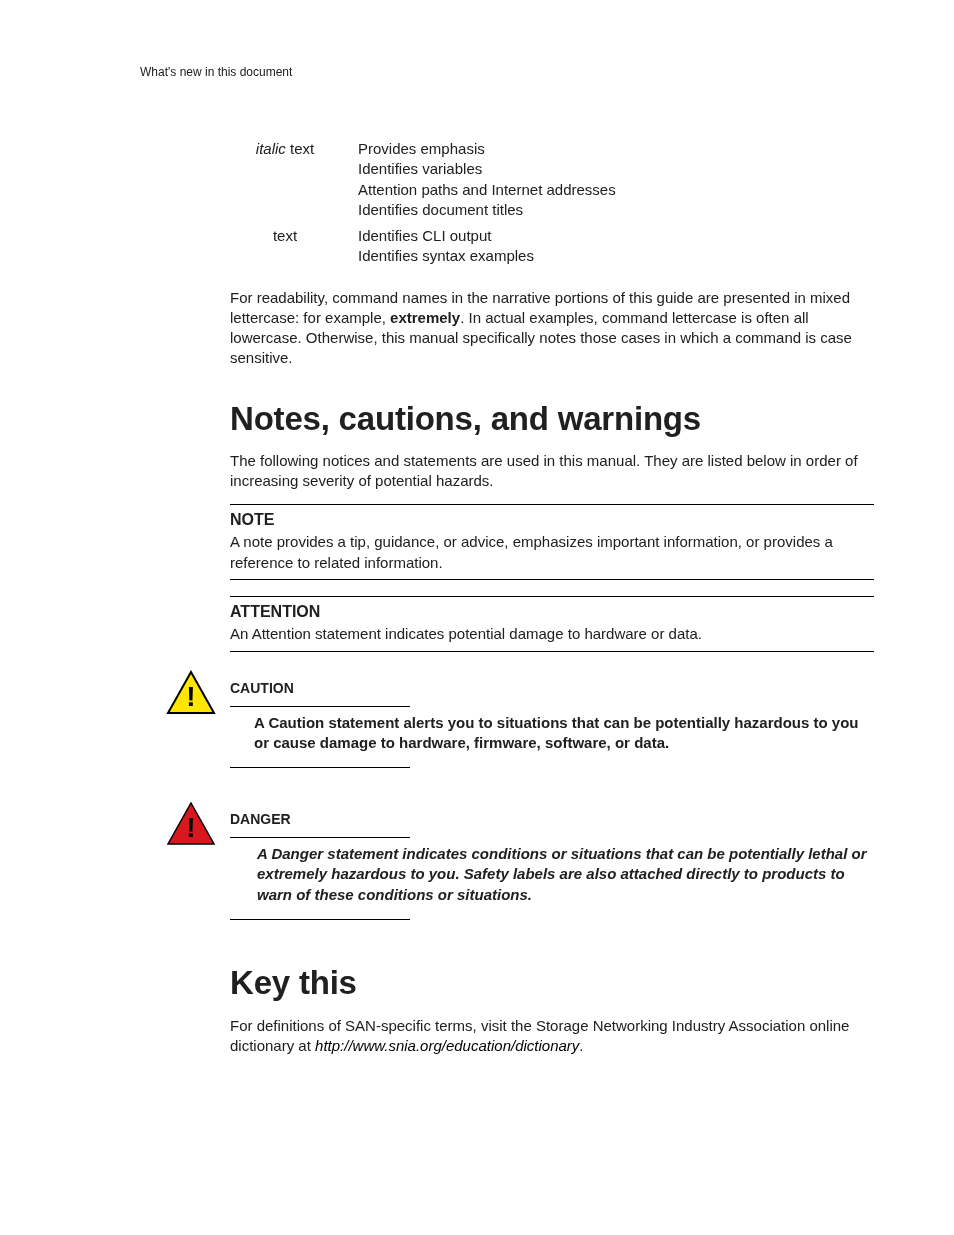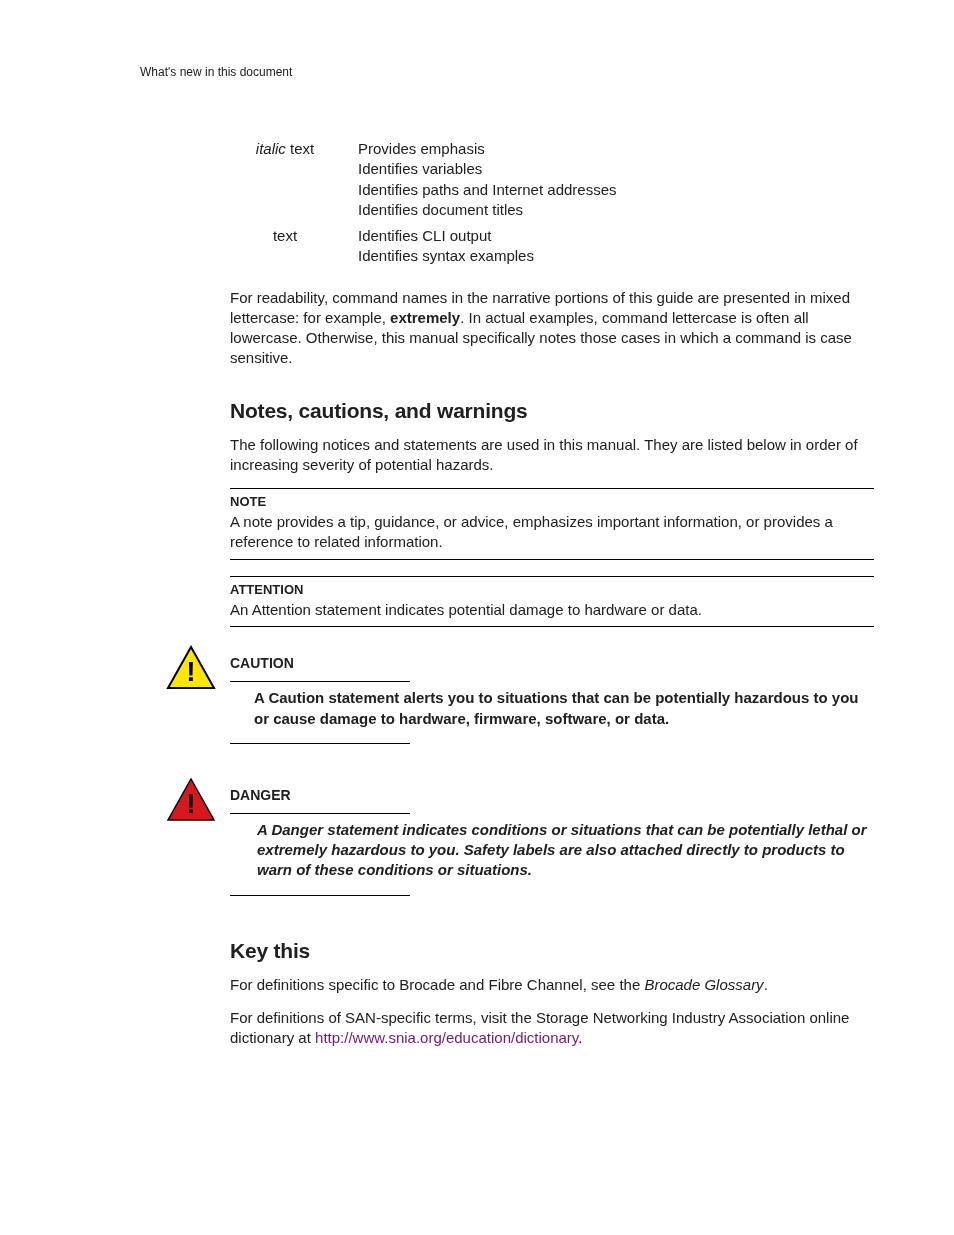--- a/index.html
+++ b/index.html
@@ -34,35 +34,35 @@
   }
   table.conventions td.label { text-align: center; width: 110px; }
   .italic { font-style: italic; }
   .body-block { margin-left: 90px; }
   p { margin: 0 0 12px 0; }
   .bold { font-weight: 700; }
   h2 {
     font-family: "Arial Narrow", Arial, sans-serif;
     font-stretch: condensed;
     font-weight: 600;
-    font-size: 21px;
+    font-size: 33px;
     margin: 28px 0 10px 0;
     letter-spacing: -0.2px;
   }
   .notice-block {
     margin-bottom: 16px;
   }
   .notice-block.boxed {
     border-top: 1px solid #000;
     border-bottom: 1px solid #000;
     padding: 4px 0 6px 0;
   }
   .notice-title {
     font-weight: 700;
-    font-size: 13px;
+    font-size: 16px;
     margin-bottom: 2px;
   }
   .icon-row {
     display: flex;
     align-items: flex-start;
     gap: 14px;
     margin-top: 12px;
   }
   .icon-cell {
     width: 50px;
@@ -82,42 +82,43 @@
   }
   .cap-rule-after {
     display: inline-block;
     width: 180px;
     border-bottom: 1px solid #000;
     margin-top: 8px;
   }
   .caution-text { font-weight: 600; margin-left: 24px; }
   .danger-text { font-style: italic; font-weight: 600; margin-left: 27px; }
   a.snia {
-    color: #701a75;
+    color: #000000;
+    font-style: italic;
     text-decoration: none;
   }
   svg { display: block; }
 </style>
 </head>
 <body>
 
 <div class="page">
 
   <div class="running-head">What's new in this document</div>
 
   <table class="conventions">
     <tbody>
         <tr>
       <td class="label">
         <span class="italic">italic</span><span> text</span>
       </td>
       <td>
         <div>Provides emphasis</div>
         <div>Identifies variables</div>
-        <div>Identifies paths and Internet addresses</div>
+        <div>Attention paths and Internet addresses</div>
         <div>Identifies document titles</div>
       </td>
     </tr>
     <tr>
       <td class="label">
         <span>text</span>
       </td>
       <td>
         <div>Identifies CLI output</div>
         <div>Identifies syntax examples</div>
@@ -170,22 +171,19 @@
       <div class="icon-content">
         <div style="height:10px"></div>
         <div class="cap-heading">DANGER</div>
         <div class="danger-text">A Danger statement indicates conditions or situations that can be potentially lethal or extremely hazardous to you. Safety labels are also attached directly to products to warn of these conditions or situations.</div>
         <div class="cap-rule-after"></div>
       </div>
     </div>
 
     <h2 style="margin-top:36px">Key this</h2>
 
-    <p>
-      <span>For definitions specific to Brocade and Fibre Channel, see the </span><span class="italic">Brocade Glossary</span><span>.</span>
-    </p>
 
     <p>
       <span>For definitions of SAN-specific terms, visit the Storage Networking Industry Association online dictionary at </span><a class="snia">http://www.snia.org/education/dictionary</a><span>.</span>
     </p>
 
   </div>
 </div>
 
 </body></html>

